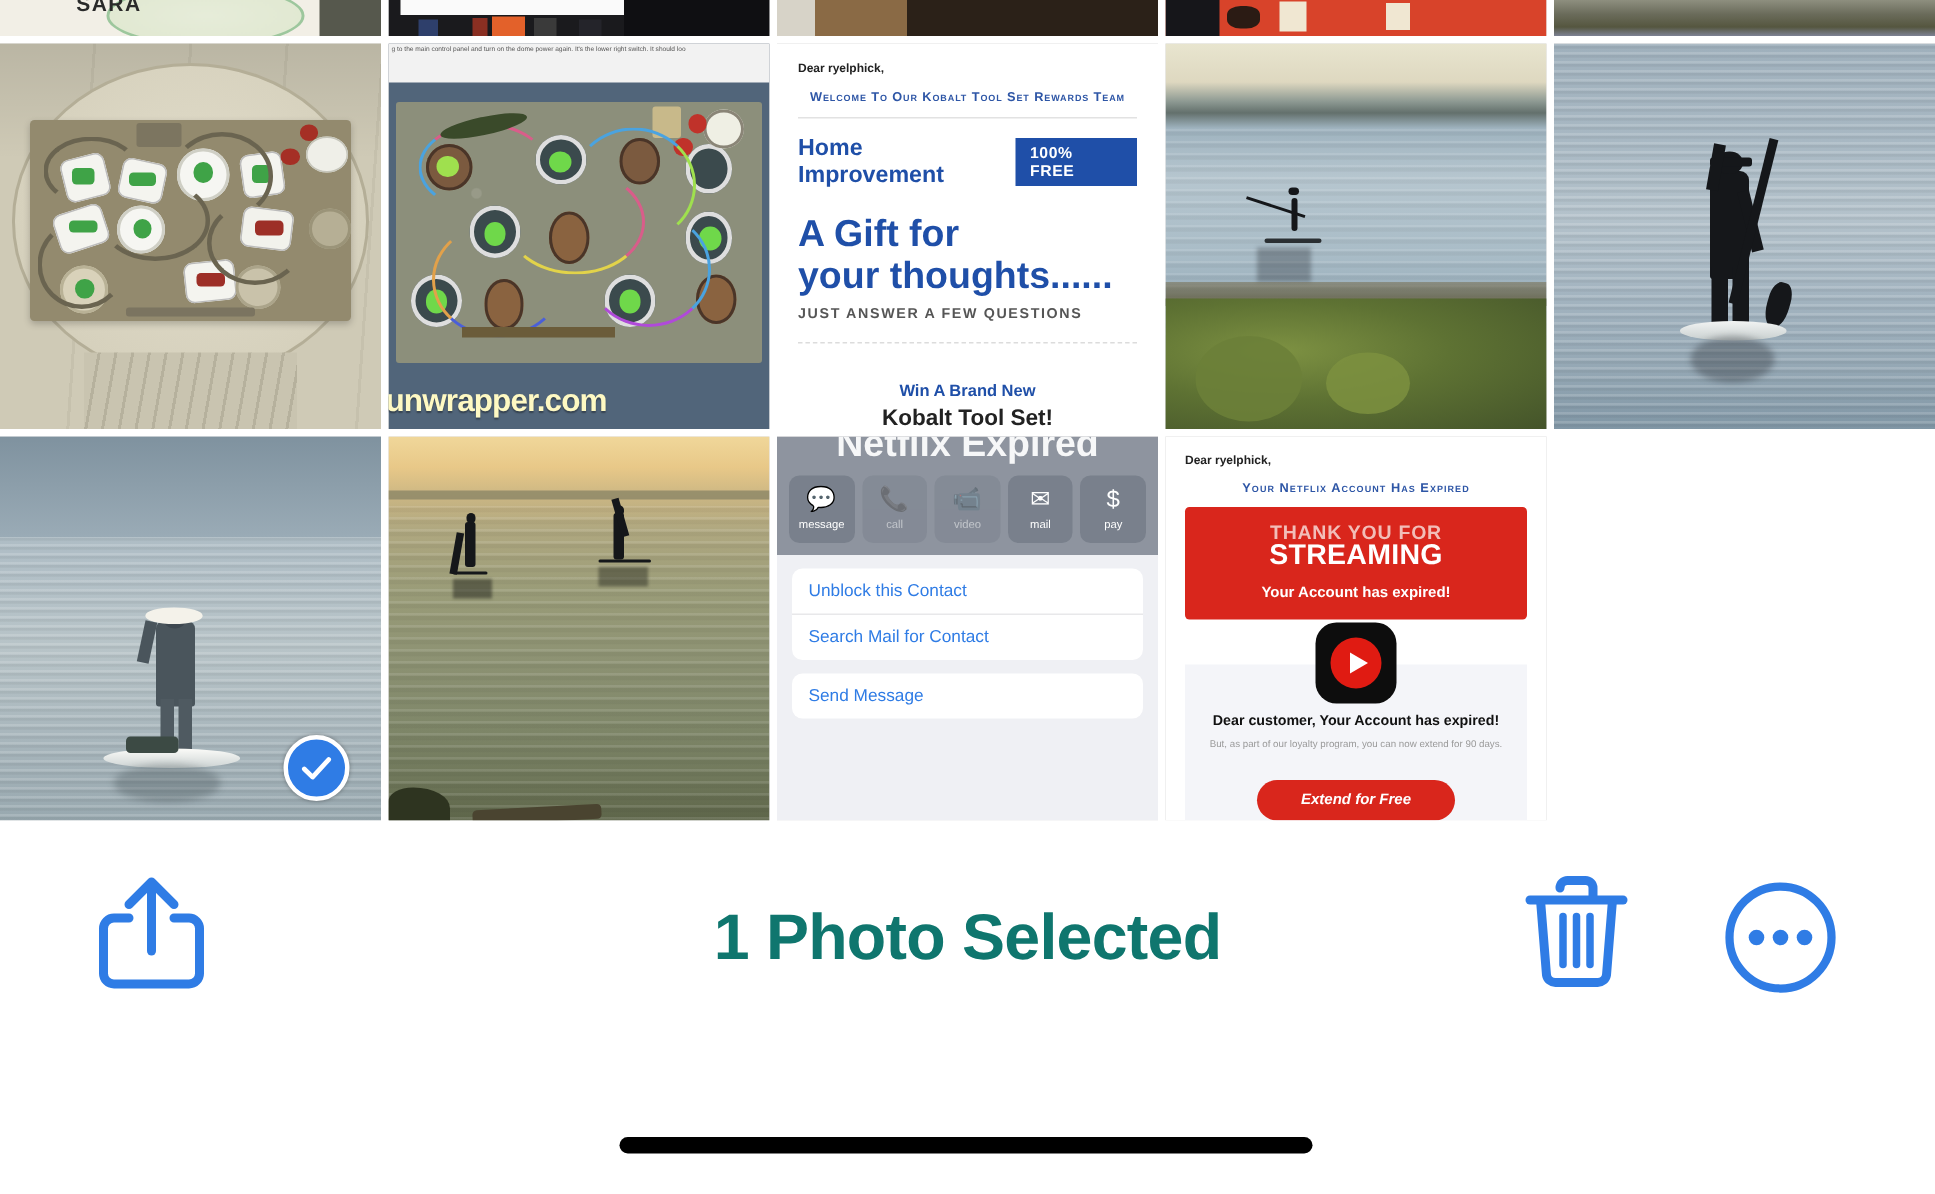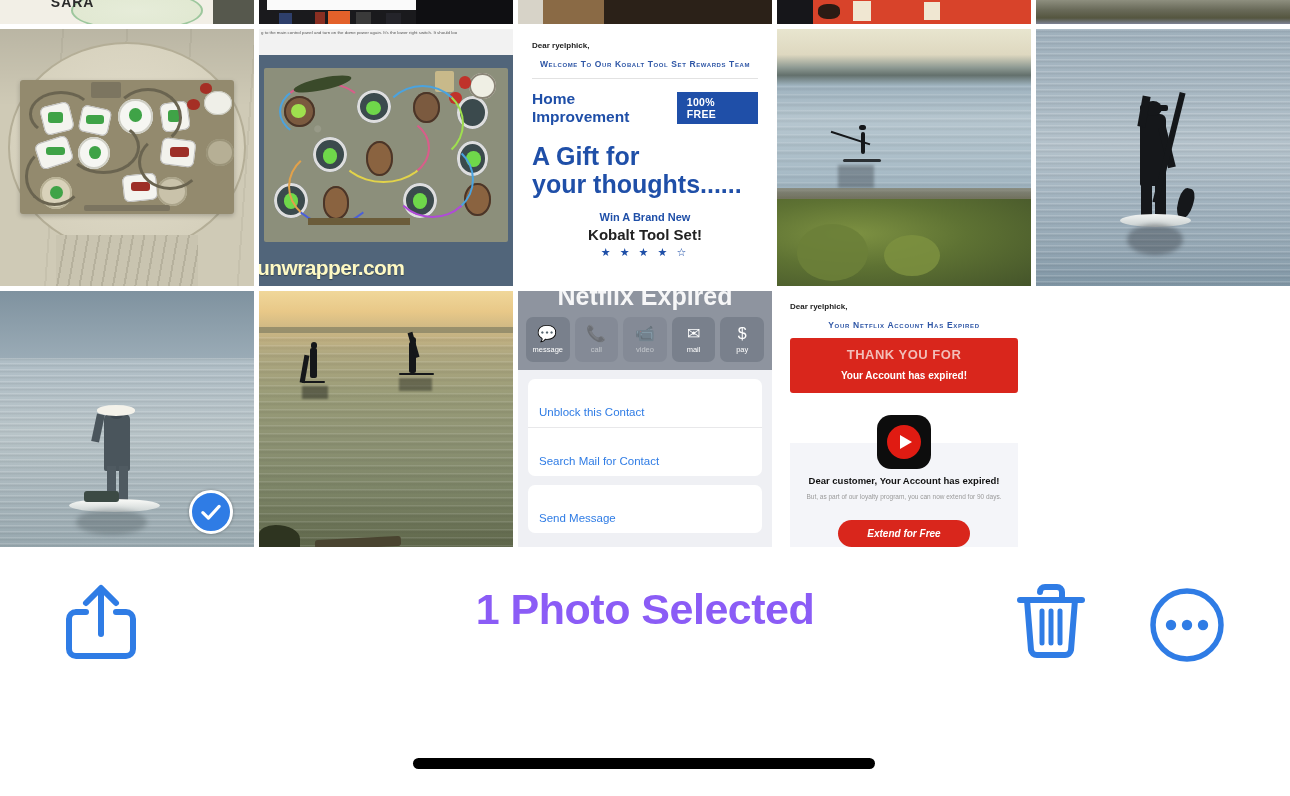--- a/index.html
+++ b/index.html
@@ -54,26 +54,26 @@
     background:#ffffff;
   }
   .tb-btn {
     position:absolute;
     display:flex; align-items:center; justify-content:center;
     cursor:pointer;
     background:none; border:none;
   }
   .selected-label {
     position:absolute;
-    left:0; right:0; top:38px;
+    left:0; right:0; top:54px;
     text-align:center;
     font-size:43px;
     font-weight:bold;
     letter-spacing:-0.5px;
-    color:#8b5cf6;
+    color:#0f766e;
   }
 
   .home-indicator {
     position:absolute;
     left:413px; top:758px;
     width:462px; height:11px;
     border-radius:6px;
     background:#000000;
   }
 
@@ -113,21 +113,21 @@
   }
   .em-row { display:flex; align-items:center; justify-content:space-between; margin:11px 0 16px; }
   .em-cat { font-size:15.5px; font-weight:bold; color:#1f4fa8; }
   .em-free {
     background:#1f4fa8; color:#fff; font-size:10.5px; font-weight:bold;
     padding:4px 10px; letter-spacing:.4px;
   }
   .em-h1 { font-size:25px; line-height:1.12; font-weight:bold; color:#1f4fa8; }
   .em-sub { font-size:9.5px; color:#555; letter-spacing:1.1px; font-weight:bold; margin-top:6px;
             padding-bottom:13px; border-bottom:1px dashed #dcdcdc; }
-  .em-win { text-align:center; font-size:11px; font-weight:bold; color:#1f4fa8; margin-top:13px; }
+  .em-win { text-align:center; font-size:11px; font-weight:bold; color:#1f4fa8; margin-top:26px; }
   .em-prod { text-align:center; font-size:15px; font-weight:bold; color:#222; margin-top:3px; }
   .em-stars { text-align:center; font-size:11px; color:#1f4fa8; letter-spacing:3px; margin-top:3px; }
 
   
   .nf-card { position:absolute; inset:0; background:#ffffff; padding:11px 13px 0; }
   .nf-greet { font-size:8px; color:#222; font-weight:bold; }
   .nf-head { text-align:center; font-size:8.5px; color:#2e56a6; font-weight:bold;
              letter-spacing:.7px; font-variant:small-caps; margin-top:9px; }
   .nf-red {
     margin-top:8px; background:#d9261c; border-radius:3px;
@@ -166,21 +166,21 @@
   .ct-act { flex:1; height:45px; border-radius:7px; background:#79808c;
             display:flex; flex-direction:column; align-items:center; justify-content:center; gap:3px; }
   .ct-act.dim { opacity:.45; }
   .ct-act .gl { font-size:16px; color:#ffffff; line-height:1; }
   .ct-act .lb { font-size:7.5px; color:#ffffff; }
   .ct-sec { background:#ffffff; margin:9px 10px 0; border-radius:7px; overflow:hidden; }
   .ct-field { padding:7px 11px 9px; }
   .ct-fl { font-size:9.5px; color:#111; }
   .ct-fv { font-size:11px; color:#2f7ce5; margin-top:3px; word-break:break-all; }
   .ct-item { padding:9px 11px; font-size:11.5px; color:#2f7ce5;
-             border-bottom:1px solid #e8e8ea;margin-top:18px; }
+             border-bottom:1px solid #e8e8ea; }
   .ct-item:last-child { border-bottom:none; }
   .pb-floor {
     position:absolute; inset:0;
     background:
       linear-gradient(180deg, rgba(0,0,0,.10), rgba(0,0,0,0) 30%),
       repeating-linear-gradient(94deg, #cfcab6 0 62px, #c6c1ad 62px 64px),
       #ccc7b3;
   }
   .pb-ellipse {
     position:absolute; left:3%; top:5%; width:94%; height:82%;
@@ -348,20 +348,21 @@
     <div class="tile">
       <div class="art email-card">
         <div class="em-greet">Dear ryelphick,</div>
         <div class="em-banner">Welcome To Our Kobalt Tool Set Rewards Team</div>
         <div class="em-row">
           <div class="em-cat">Home Improvement</div>
           <div class="em-free">100% FREE</div>
         </div>
         <div class="em-h1">A Gift for</div>
         <div class="em-h1">your thoughts......</div>
+        <div class="em-sub">JUST ANSWER A FEW QUESTIONS</div>
         <div class="em-win">Win A Brand New</div>
         <div class="em-prod">Kobalt Tool Set!</div>
         <div class="em-stars">★ ★ ★ ★ ☆</div>
 
       </div>
     </div>
 
     <div class="tile">
       <div class="art sup-a">
         <div class="ripples" style="top:22%;bottom:22%;"></div>
@@ -496,20 +497,21 @@
         </div>
       </div>
     </div>
 
     <div class="tile">
       <div class="art nf-card">
         <div class="nf-greet">Dear ryelphick,</div>
         <div class="nf-head">Your Netflix Account Has Expired</div>
         <div class="nf-red">
           <div class="nf-ty">THANK YOU FOR</div>
+          <div class="nf-st">STREAMING</div>
           <div class="nf-exp">Your Account has expired!</div>
         </div>
         <div class="nf-lower">
           <div class="nf-play">
             <div class="nf-play-in">
                 <div class="nf-tri"></div>
               </div>
           </div>
           <div class="nf-l1">Dear customer, Your Account has expired!</div>
           <div class="nf-l2">But, as part of our loyalty program, you can now extend for 90 days.</div>

